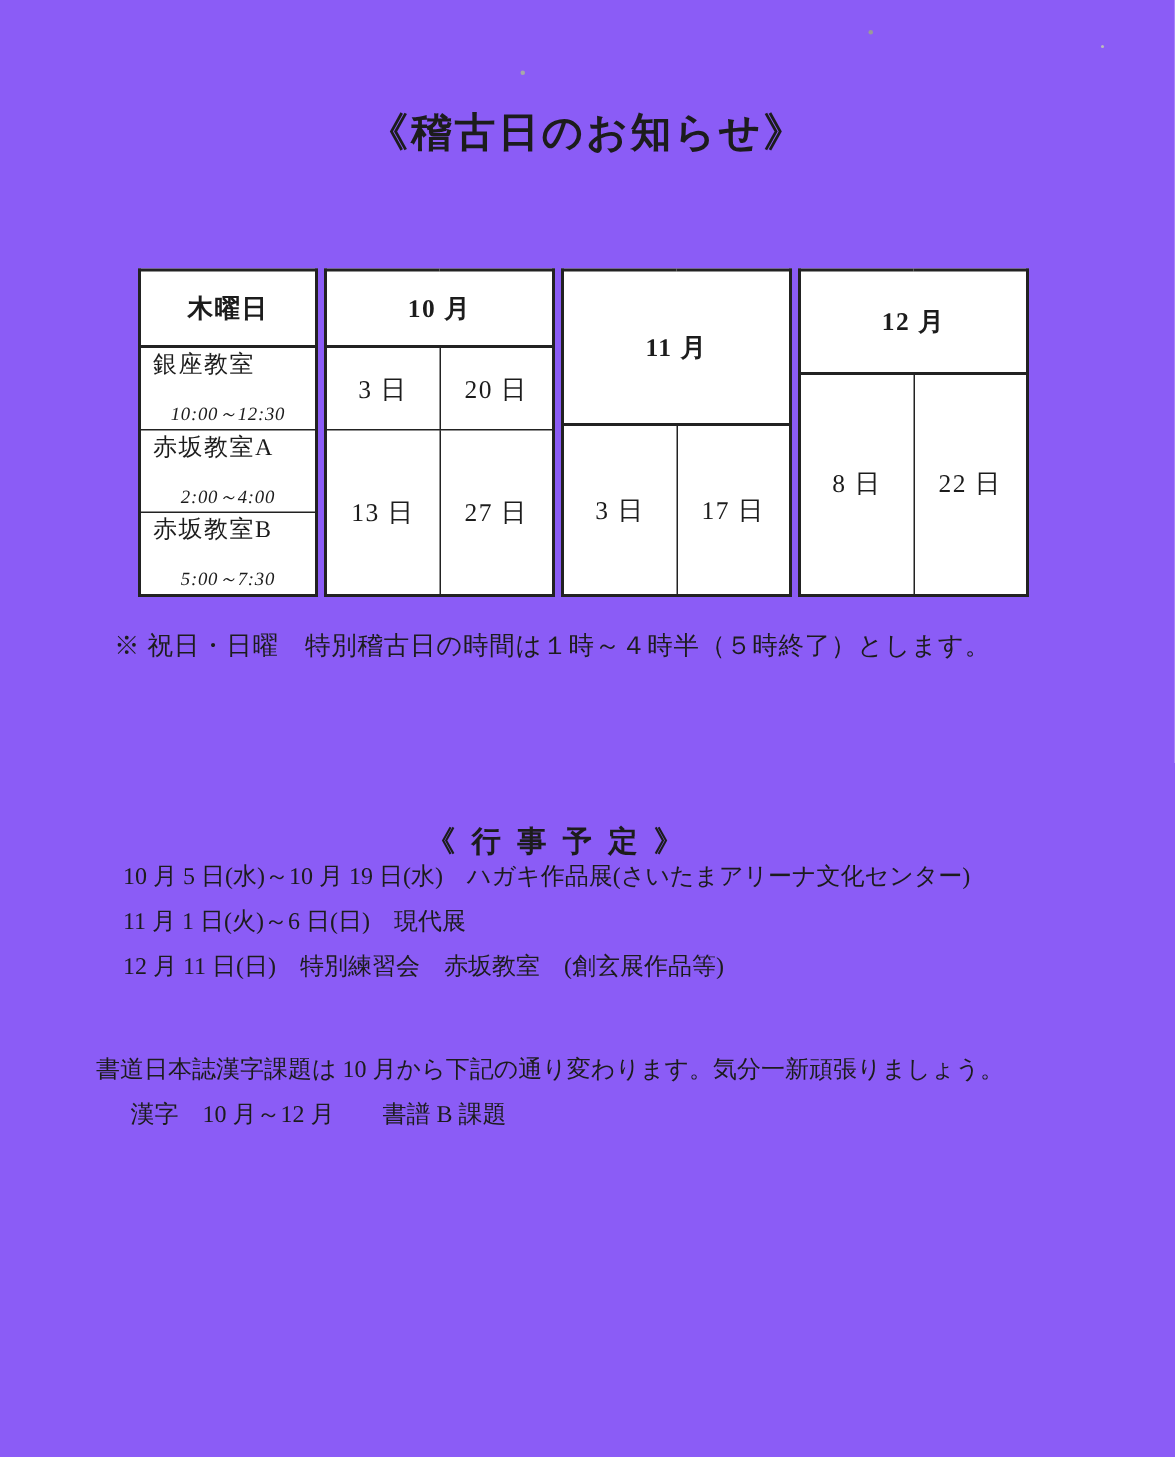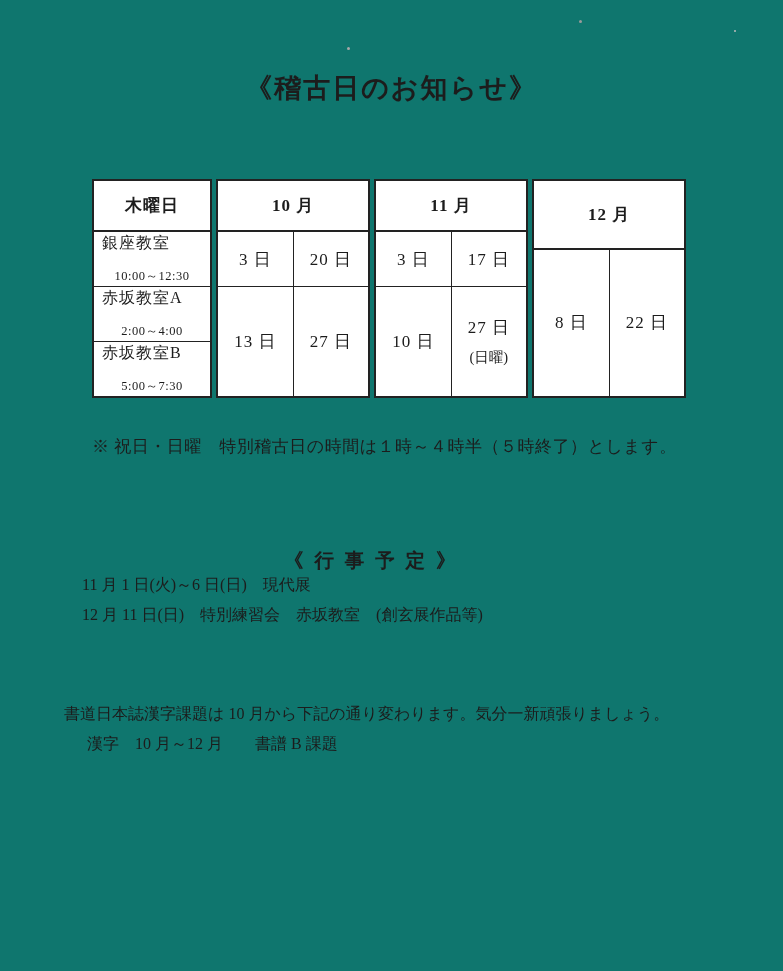--- a/index.html
+++ b/index.html
@@ -1,43 +1,43 @@
 <!DOCTYPE html>
 <html><head>
 <meta charset="utf-8">
 <style>
   html,body{margin:0;padding:0;}
   body{
     width:783px;height:971px;background:#ffffff;
     font-family:"Liberation Serif","DejaVu Serif",serif;
     color:#1c1c1c;
   }
-  .page{position:relative;width:783px;height:971px;background:#0f766e;overflow:hidden;}
+  .page{position:relative;width:783px;height:971px;background:#8b5cf6;overflow:hidden;}
 
   .title{
     position:absolute;top:70px;left:0;width:100%;
     text-align:center;font-size:27px;font-weight:600;letter-spacing:2px;margin:0;
   }
 
   
   .schedule{position:absolute;left:92px;top:179px;display:flex;gap:4px;}
   table.grp{border-collapse:collapse;table-layout:fixed;background:#fff;border:2px solid #222;}
   .grp th,.grp td{border:1px solid #222;text-align:center;vertical-align:middle;padding:0;}
   .grp th{border-bottom-width:2px;font-weight:600;font-size:17px;letter-spacing:1px;height:49px;}
   .left-col{width:120px;}
   .left-col td{height:54px;text-align:left;}
   .room-name{font-size:16px;padding-left:8px;letter-spacing:1px;}
-  .room-time{font-size:12.5px;text-align:center;margin-top:14px;letter-spacing:.5px;}
+  .room-time{font-size:12.5px;text-align:center;margin-top:14px;letter-spacing:.5px;font-style:italic;}
   .month-grp{width:154px;}
   .month-grp col{width:76px;}
   .day-cell{font-size:17px;height:54px;letter-spacing:1px;}
   .tall-cell{height:108px;font-size:17px;letter-spacing:1px;}
   .sub-note{font-size:14.5px;margin-top:9px;letter-spacing:0;}
 
-  .note{position:absolute;left:76px;top:419px;font-size:17px;margin:16px;letter-spacing:.5px;}
+  .note{position:absolute;left:76px;top:419px;font-size:17px;margin:0;letter-spacing:.5px;}
 
   .events-heading{
     position:absolute;left:268px;top:531px;margin:16px;
     font-size:19.5px;font-weight:600;letter-spacing:3px;
   }
   .events{position:absolute;left:82px;top:570px;}
   .events p{margin:0;font-size:16px;line-height:30px;white-space:nowrap;}
 
   .assignment{position:absolute;left:64px;top:699px;}
   .assignment p{margin:0;font-size:16px;line-height:30px;white-space:nowrap;}
@@ -111,27 +111,20 @@
           <col>
       </colgroup>
         <tbody>
           <tr>
         <th colspan="2">11 月</th>
       </tr>
       <tr>
         <td class="day-cell">3 日</td>
         <td class="day-cell">17 日</td>
       </tr>
-      <tr>
-        <td class="tall-cell">10 日</td>
-        <td class="tall-cell">
-          <div>27 日</div>
-          <div class="sub-note">(日曜)</div>
-        </td>
-      </tr>
     </tbody>
       </table>
 
     <table class="grp month-grp">
       <colgroup>
           <col>
           <col>
       </colgroup>
         <tbody>
           <tr>
@@ -144,20 +137,21 @@
     </tbody>
       </table>
 
   </div>
 
   <p class="note">※ 祝日・日曜　特別稽古日の時間は１時～４時半（５時終了）とします。</p>
 
   <h2 class="events-heading">《 行 事 予 定 》</h2>
 
   <div class="events">
+    <p>10 月 5 日(水)～10 月 19 日(水)　ハガキ作品展(さいたまアリーナ文化センター)</p>
     <p>11 月 1 日(火)～6 日(日)　現代展</p>
     <p>12 月 11 日(日)　特別練習会　赤坂教室　(創玄展作品等)</p>
   </div>
 
   <div class="assignment">
     <p>書道日本誌漢字課題は 10 月から下記の通り変わります。気分一新頑張りましょう。</p>
     <p class="indent">漢字　10 月～12 月　　書譜 B 課題</p>
   </div>
 
 

